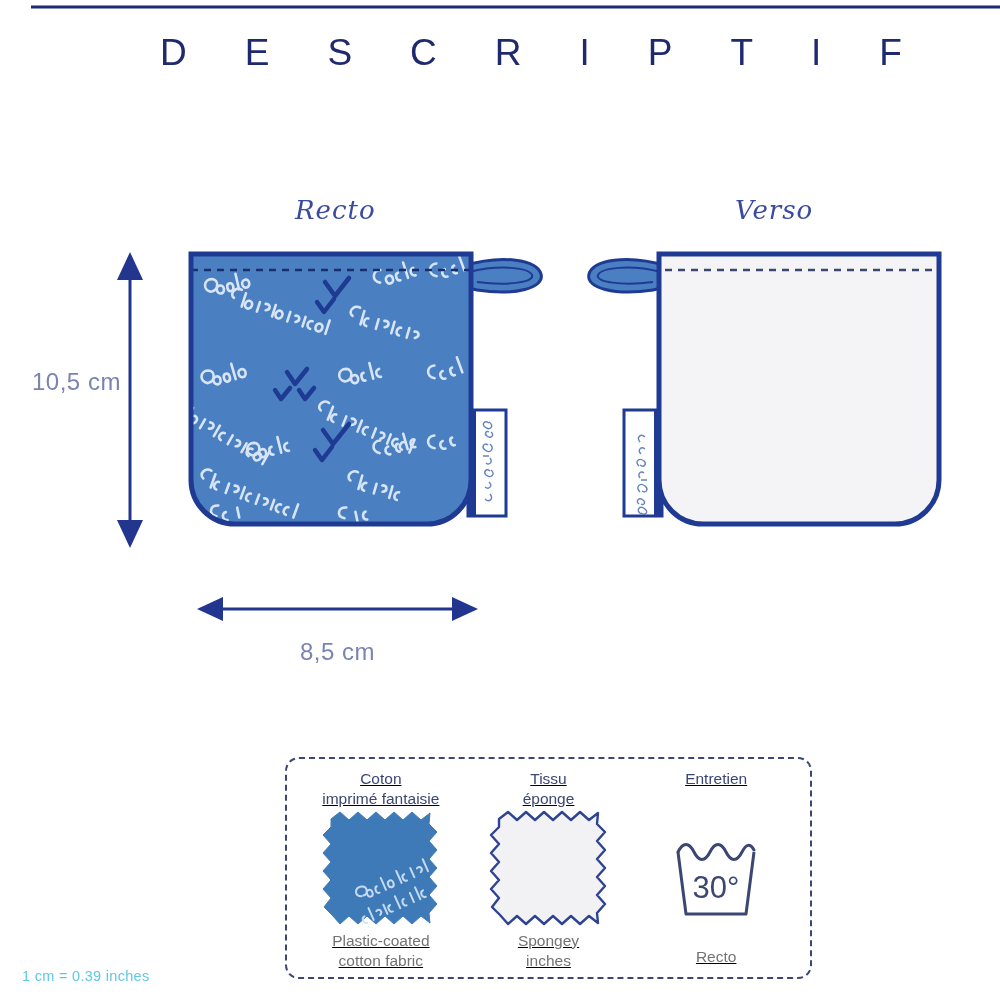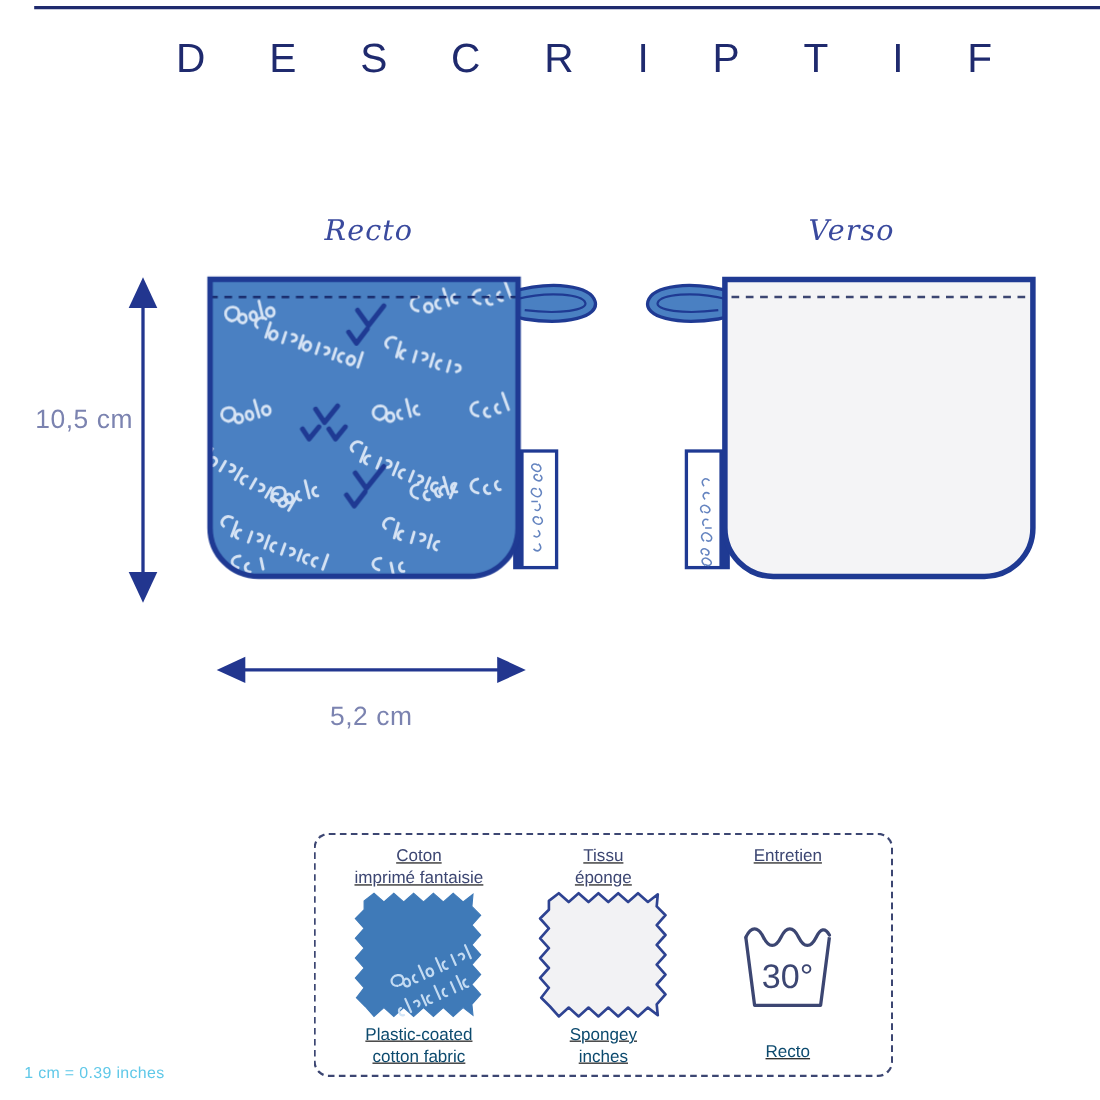--- a/index.html
+++ b/index.html
@@ -98,21 +98,21 @@
   }
   .legend-figure {
     flex: 1;
     display: flex;
     align-items: center;
     justify-content: center;
     width: 100%;
   }
   .legend-sub {
     font-size: 15.5px;
-    color: #0c4a6e;
+    color: #737373;
     text-align: center;
     line-height: 1.28;
     white-space: pre-line;
     padding-bottom: 4px;
   }
 
   
   #footnote {
     position: absolute;
     left: 22px; top: 968px;
@@ -250,21 +250,21 @@
     <polygon points="20,2 33,30 7,30" fill="#22368f"></polygon>
     <polygon points="20,298 33,270 7,270" fill="#22368f"></polygon>
   </svg>
   <div class="dim-text" id="dim-v-text">10,5 cm</div>
 
   <svg id="dim-h-arrow" width="285" height="34">
     <line x1="18" y1="17" x2="267" y2="17" stroke="#22368f" stroke-width="3"></line>
     <polygon points="2,17 28,5 28,29" fill="#22368f"></polygon>
     <polygon points="283,17 257,5 257,29" fill="#22368f"></polygon>
   </svg>
-  <div class="dim-text" id="dim-h-text">5,2 cm</div>
+  <div class="dim-text" id="dim-h-text">8,5 cm</div>
 
   <svg id="bag-recto" width="380" height="320" viewBox="0 0 380 320">
     <defs>
       <clipPath id="clipRecto">
         <path d="M6,6 H286 V232 a44,44 0 0 1 -44,44 H50 a44,44 0 0 1 -44,-44 Z"></path>
       </clipPath>
     </defs>
 
     <g>
       <path d="M278,18 C318,6 352,12 356,26 C360,40 330,48 292,42 C286,41 280,38 278,34 Z" fill="#4a80c2" stroke="#1f3a93" stroke-width="3"></path>

